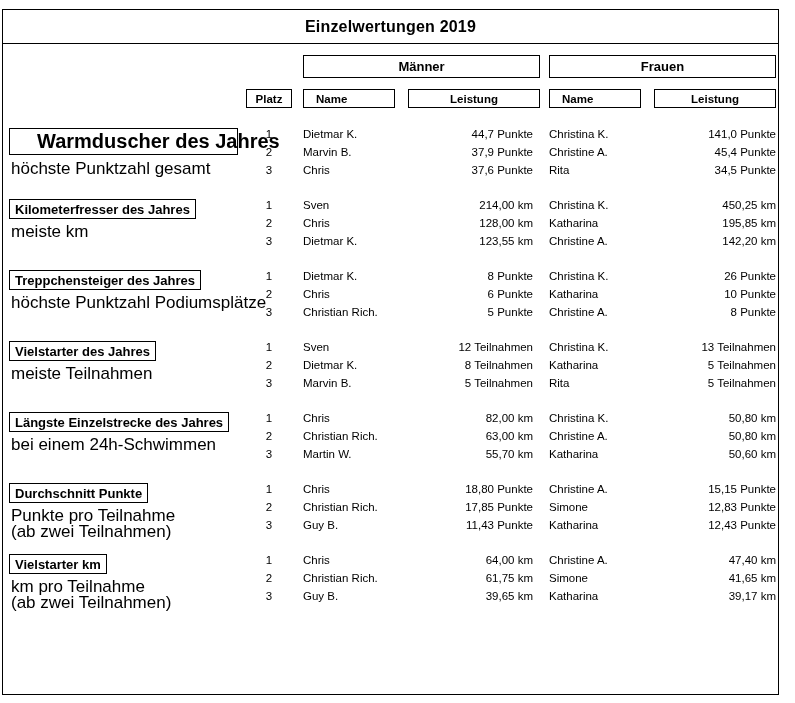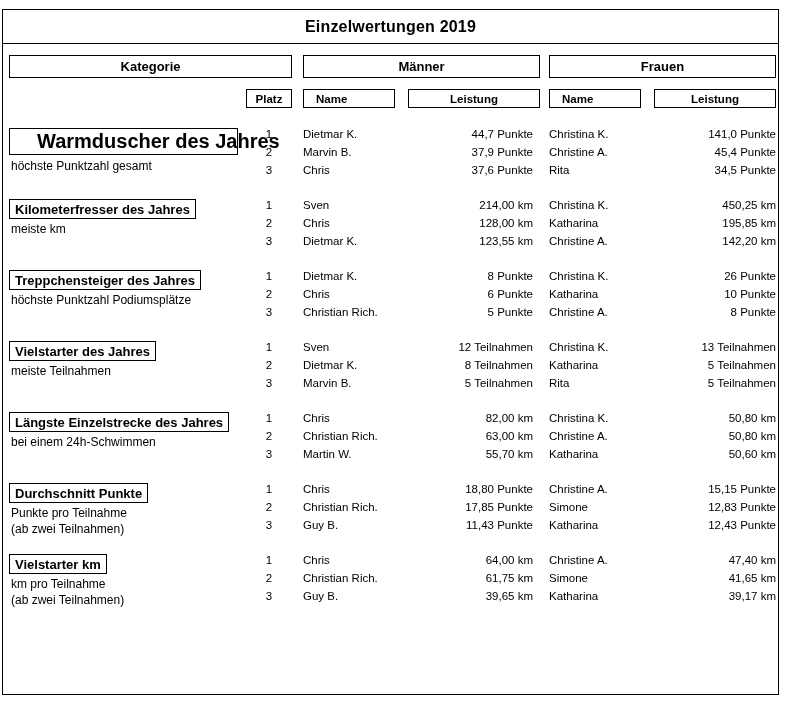--- a/index.html
+++ b/index.html
@@ -104,21 +104,21 @@
   }
   .block.big .catbox {
     height: 27px;
     font-size: 20px;
     width: 229px;
     padding-left: 27px;
   }
   .block .subtitle {
     position: absolute;
     left: 8px;
-    font-size: 12px;
+    font-size: 17px;
     white-space: nowrap;
   }
   .block .subtitle.l1 { top: 23px; }
   .block .subtitle.l2 { top: 39px; }
   .block.big .subtitle.l1 { top: 31px; }
 
   .rows {
     position: absolute;
     left: 243px; top: 0;
     width: 530px;
@@ -138,21 +138,20 @@
 </head>
 <body>
 
 <div class="page">
 
   <div class="title-bar">
     <div class="title">Einzelwertungen 2019</div>
   </div>
 
   <div class="head-row">
-    <div class="box box-kat">Kategorie</div>
     <div class="box box-men">Männer</div>
     <div class="box box-women">Frauen</div>
   </div>
 
   <div class="colhead-row">
     <div class="chbox ch-platz">Platz</div>
     <div class="chbox ch-mname left">Name</div>
     <div class="chbox ch-mleist">Leistung</div>
     <div class="chbox ch-fname left">Name</div>
     <div class="chbox ch-fleist">Leistung</div>

